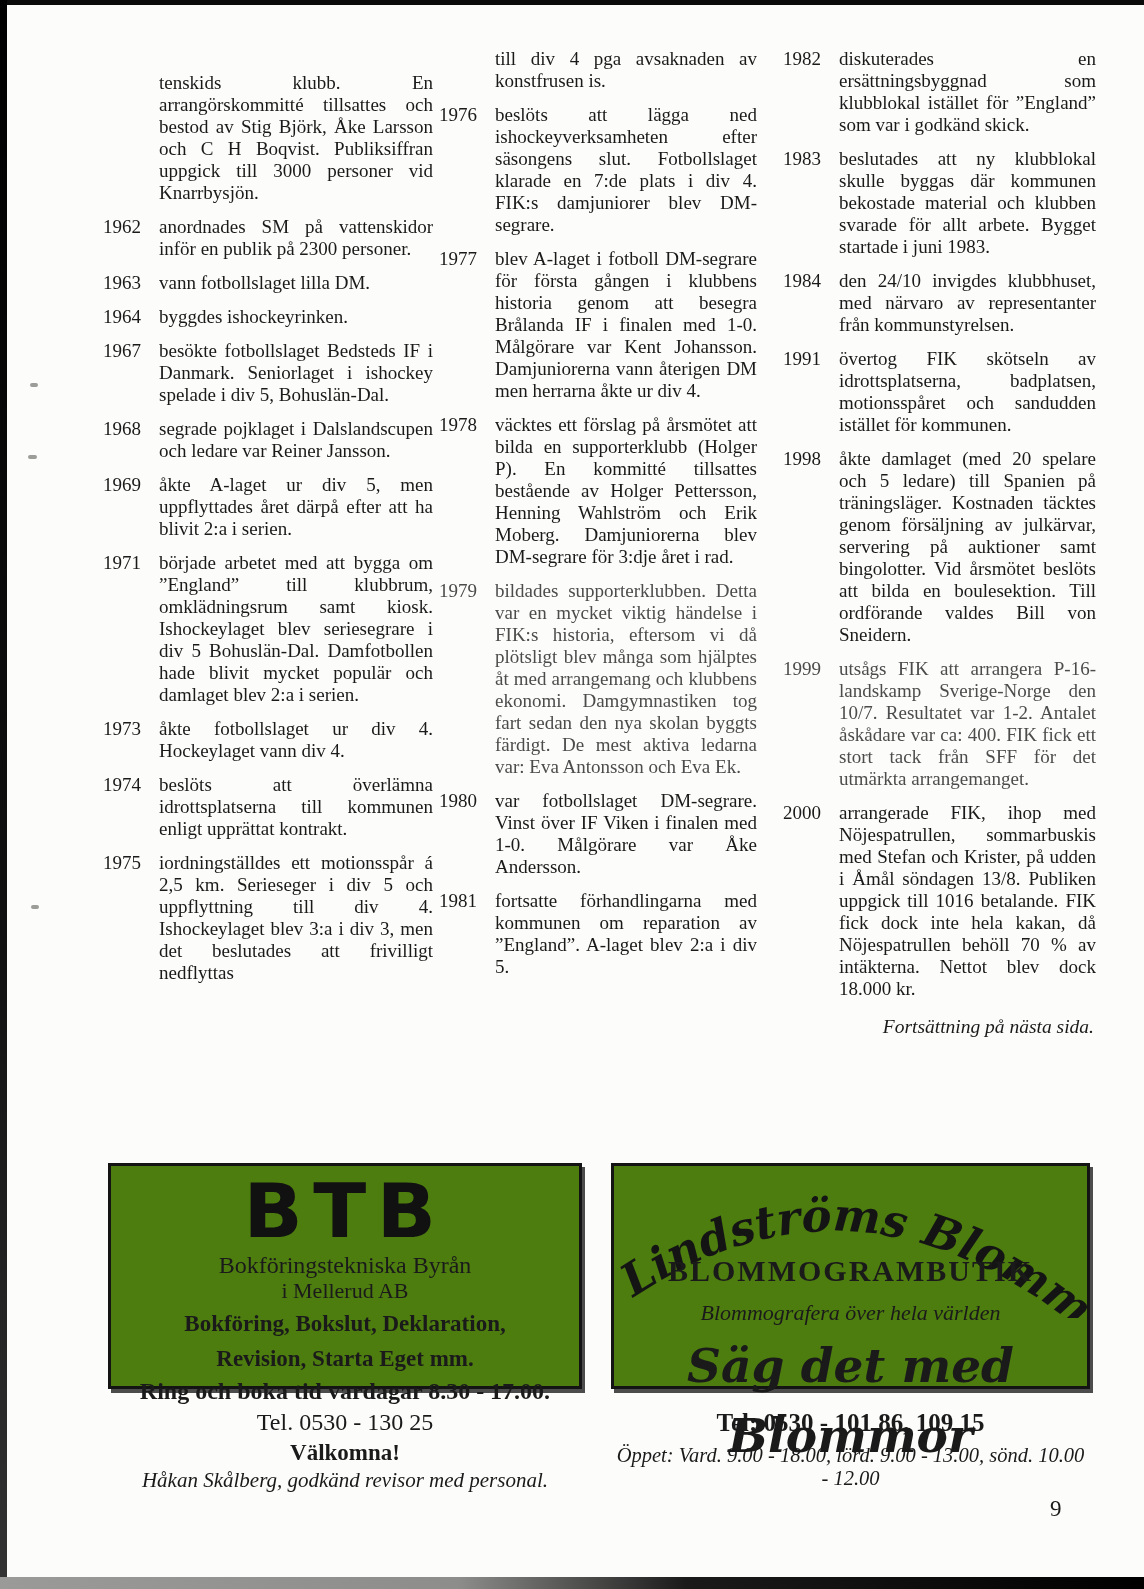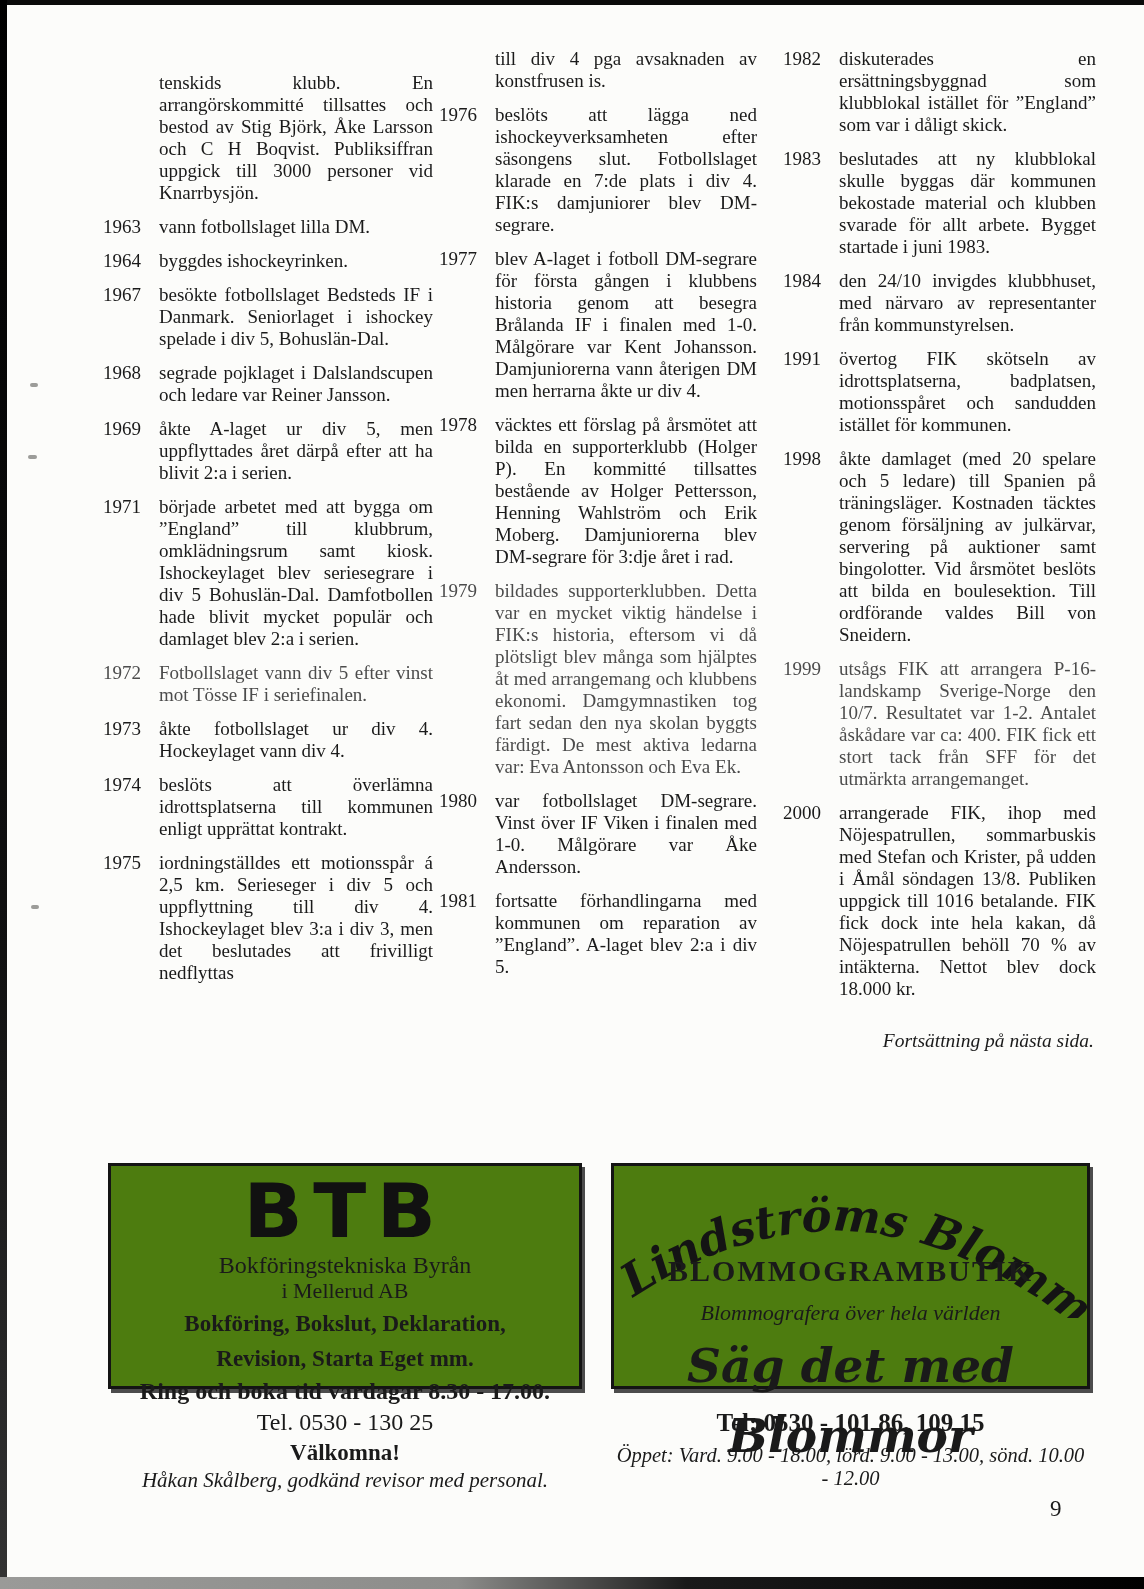--- a/index.html
+++ b/index.html
@@ -28,21 +28,21 @@
   .entry {
     display:flex; gap:10px;
     margin-bottom:12px;
     font-size:19px; line-height:22px;
   }
   .entry .year { flex:0 0 46px; }
   .entry .etext { flex:1; text-align:justify; }
   .entry.faded { color:#4c4c4c; }
   .col-footer {
     font-style:italic; text-align:right;
-    font-size:19.5px; margin-top:30px; padding-right:2px;
+    font-size:19.5px; margin-top:16px; padding-right:2px;
   }
 
   
   .ad {
     position:absolute; top:1163px; height:226px;
     background:#4d7c0f;
     border:3px solid #141414;
     box-shadow:3px 4px 0 #4c4c4c;
     box-sizing:border-box;
     text-align:center;
@@ -92,20 +92,24 @@
   <div class="smudge" style="left:28px;top:455px;width:9px;height:4px;"></div>
   <div class="smudge" style="left:31px;top:905px;width:8px;height:4px;"></div>
 
   <div class="col" id="col1">
     <div class="entries">
         <div class="entry">
           <span class="year"></span>
           <span class="etext">tenskids klubb. En arrangörskommitté tillsattes och bestod av Stig Björk, Åke Larsson och C H Boqvist. Publiksiffran uppgick till 3000 personer vid Knarrbysjön.</span>
         </div>
         <div class="entry">
+          <span class="year">1962</span>
+          <span class="etext">anordnades SM på vattenskidor inför en publik på 2300 personer.</span>
+        </div>
+        <div class="entry">
           <span class="year">1963</span>
           <span class="etext">vann fotbollslaget lilla DM.</span>
         </div>
         <div class="entry">
           <span class="year">1964</span>
           <span class="etext">byggdes ishockeyrinken.</span>
         </div>
         <div class="entry">
           <span class="year">1967</span>
           <span class="etext">besökte fotbollslaget Bedsteds IF i Danmark. Seniorlaget i ishockey spelade i div 5, Bohuslän-Dal.</span>
@@ -114,24 +118,20 @@
           <span class="year">1968</span>
           <span class="etext">segrade pojklaget i Dalslandscupen och ledare var Reiner Jansson.</span>
         </div>
         <div class="entry">
           <span class="year">1969</span>
           <span class="etext">åkte A-laget ur div 5, men uppflyttades året därpå efter att ha blivit 2:a i serien.</span>
         </div>
         <div class="entry">
           <span class="year">1971</span>
           <span class="etext">började arbetet med att bygga om ”England” till klubbrum, omklädningsrum samt kiosk. Ishockeylaget blev seriesegrare i div 5 Bohuslän-Dal. Damfotbollen hade blivit mycket populär och damlaget blev 2:a i serien.</span>
-        </div>
-        <div class="entry faded">
-          <span class="year">1972</span>
-          <span class="etext">Fotbollslaget vann div 5 efter vinst mot Tösse IF i seriefinalen.</span>
         </div>
         <div class="entry">
           <span class="year">1973</span>
           <span class="etext">åkte fotbollslaget ur div 4. Hockeylaget vann div 4.</span>
         </div>
         <div class="entry">
           <span class="year">1974</span>
           <span class="etext">beslöts att överlämna idrottsplatserna till kommunen enligt upprättat kontrakt.</span>
         </div>
         <div class="entry">
@@ -171,21 +171,21 @@
           <span class="year">1981</span>
           <span class="etext">fortsatte förhandlingarna med kommunen om reparation av ”England”. A-laget blev 2:a i div 5.</span>
         </div>
       </div>
   </div>
 
   <div class="col" id="col3">
     <div class="entries">
         <div class="entry">
           <span class="year">1982</span>
-          <span class="etext">diskuterades en ersättningsbyggnad som klubblokal istället för ”England” som var i dåligt skick.</span>
+          <span class="etext">diskuterades en ersättningsbyggnad som klubblokal istället för ”England” som var i godkänd skick.</span>
         </div>
         <div class="entry">
           <span class="year">1983</span>
           <span class="etext">beslutades att ny klubblokal skulle byggas där kommunen bekostade material och klubben svarade för allt arbete. Bygget startade i juni 1983.</span>
         </div>
         <div class="entry">
           <span class="year">1984</span>
           <span class="etext">den 24/10 invigdes klubbhuset, med närvaro av representanter från kommunstyrelsen.</span>
         </div>
         <div class="entry">

